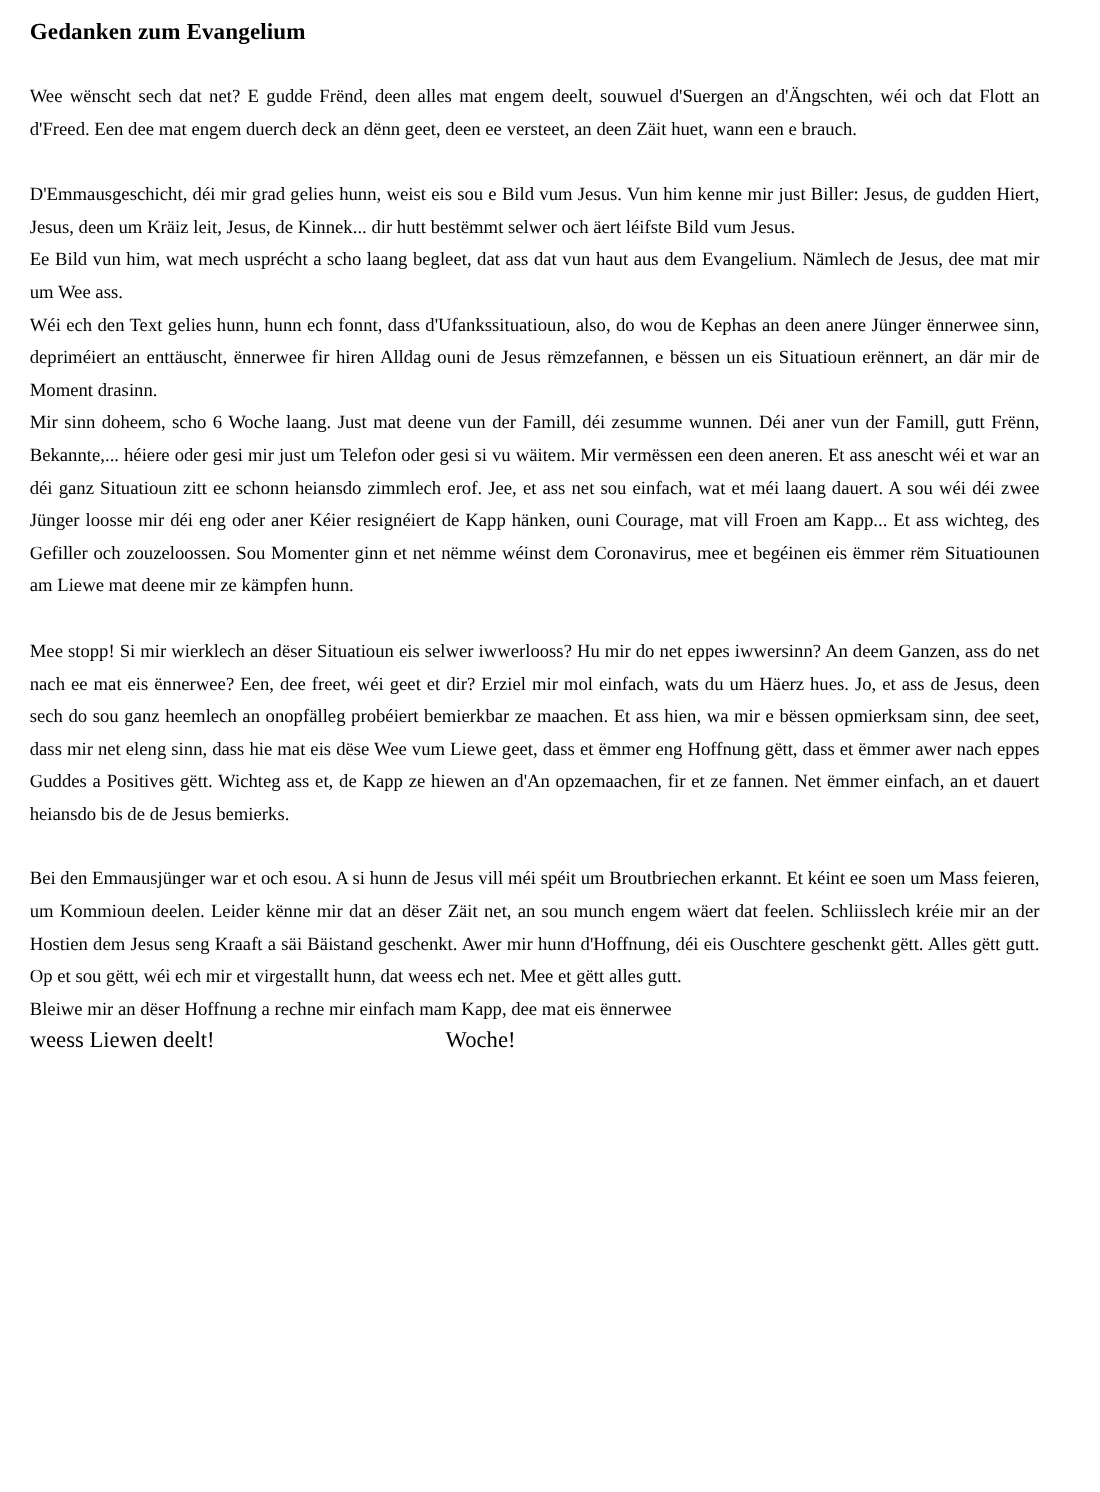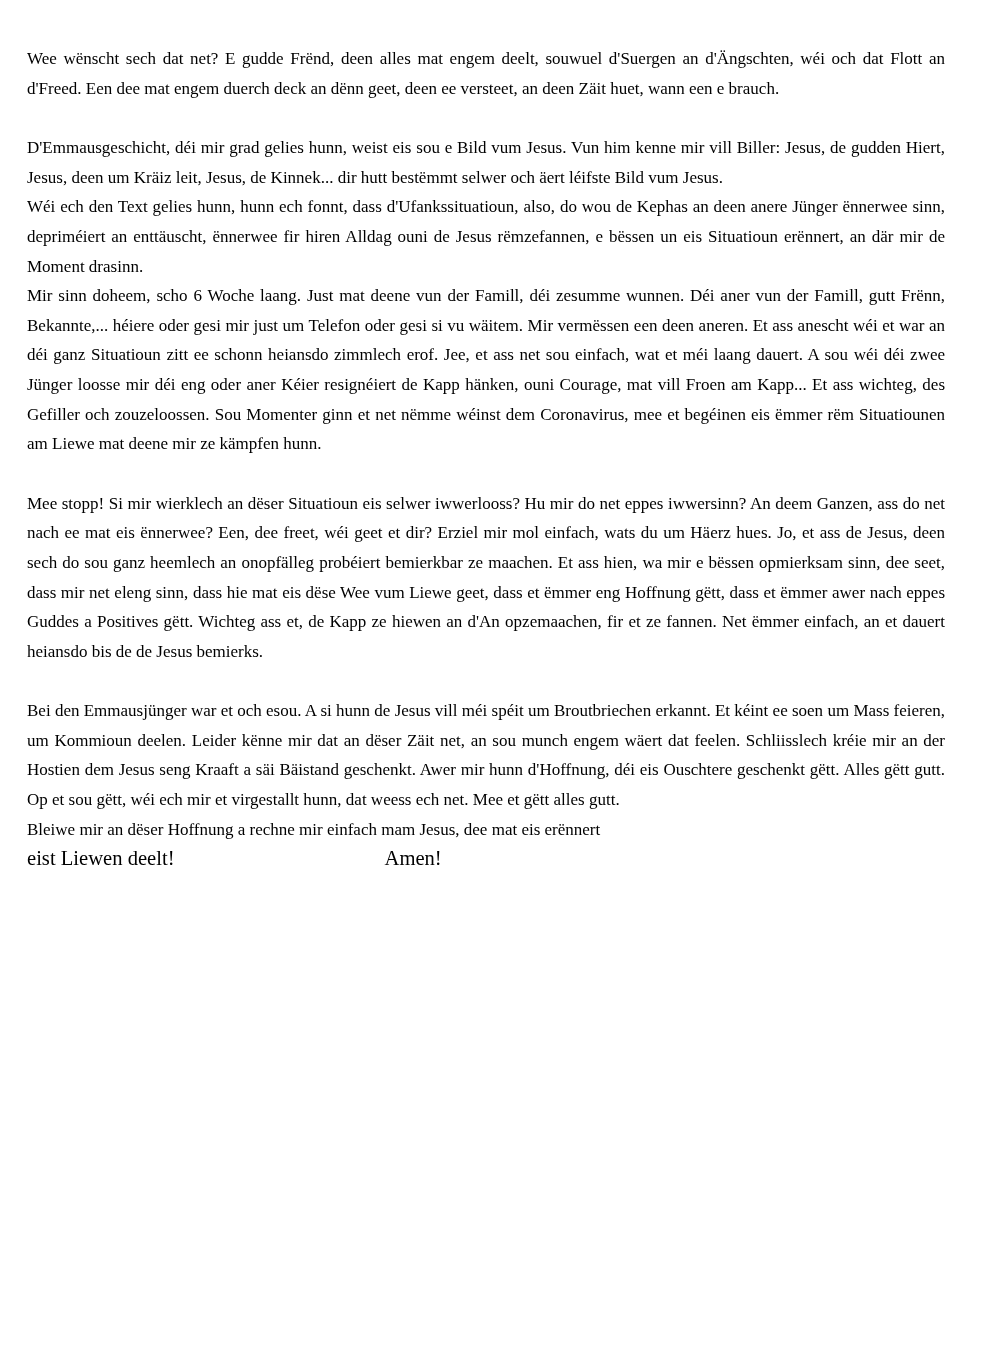--- a/index.html
+++ b/index.html
@@ -53,42 +53,44 @@
   .amen-gap {
     display: inline-block;
     width: 210px;
   }
 </style>
 </head>
 <body>
 
 <div class="page">
 
+  <h1 class="doc-title">Gedanken zum Evangelium</h1>
 
   <div class="spacer"></div>
 
   <div class="block">
     <p class="para">Wee wënscht sech dat net? E gudde Frënd, deen alles mat engem deelt, souwuel d'Suergen an d'Ängschten, wéi och dat Flott an d'Freed. Een dee mat engem duerch deck an dënn geet, deen ee versteet, an deen Zäit huet, wann een e brauch.</p>
   </div>
 
   <div class="spacer"></div>
 
   <div class="block">
-    <p class="para">D'Emmausgeschicht, déi mir grad gelies hunn, weist eis sou e Bild vum Jesus. Vun him kenne mir vill Biller: Jesus, de gudden Hiert, Jesus, deen um Kräiz leit, Jesus, de Kinnek... dir hutt bestëmmt selwer och äert léifste Bild vum Jesus.</p>
+    <p class="para">D'Emmausgeschicht, déi mir grad gelies hunn, weist eis sou e Bild vum Jesus. Vun him kenne mir just Biller: Jesus, de gudden Hiert, Jesus, deen um Kräiz leit, Jesus, de Kinnek... dir hutt bestëmmt selwer och äert léifste Bild vum Jesus.</p>
+    <p class="para">Ee Bild vun him, wat mech usprécht a scho laang begleet, dat ass dat vun haut aus dem Evangelium. Nämlech de Jesus, dee mat mir um Wee ass.</p>
     <p class="para">Wéi ech den Text gelies hunn, hunn ech fonnt, dass d'Ufankssituatioun, also, do wou de Kephas an deen anere Jünger ënnerwee sinn, depriméiert an enttäuscht, ënnerwee fir hiren Alldag ouni de Jesus rëmzefannen, e bëssen un eis Situatioun erënnert, an där mir de Moment drasinn.</p>
     <p class="para">Mir sinn doheem, scho 6 Woche laang. Just mat deene vun der Famill, déi zesumme wunnen. Déi aner vun der Famill, gutt Frënn, Bekannte,... héiere oder gesi mir just um Telefon oder gesi si vu wäitem. Mir vermëssen een deen aneren. Et ass anescht wéi et war an déi ganz Situatioun zitt ee schonn heiansdo zimmlech erof. Jee, et ass net sou einfach, wat et méi laang dauert. A sou wéi déi zwee Jünger loosse mir déi eng oder aner Kéier resignéiert de Kapp hänken, ouni Courage, mat vill Froen am Kapp... Et ass wichteg, des Gefiller och zouzeloossen. Sou Momenter ginn et net nëmme wéinst dem Coronavirus, mee et begéinen eis ëmmer rëm Situatiounen am Liewe mat deene mir ze kämpfen hunn.</p>
   </div>
 
   <div class="spacer"></div>
 
   <div class="block">
     <p class="para">Mee stopp! Si mir wierklech an dëser Situatioun eis selwer iwwerlooss? Hu mir do net eppes iwwersinn? An deem Ganzen, ass do net nach ee mat eis ënnerwee? Een, dee freet, wéi geet et dir? Erziel mir mol einfach, wats du um Häerz hues. Jo, et ass de Jesus, deen sech do sou ganz heemlech an onopfälleg probéiert bemierkbar ze maachen. Et ass hien, wa mir e bëssen opmierksam sinn, dee seet, dass mir net eleng sinn, dass hie mat eis dëse Wee vum Liewe geet, dass et ëmmer eng Hoffnung gëtt, dass et ëmmer awer nach eppes Guddes a Positives gëtt. Wichteg ass et, de Kapp ze hiewen an d'An opzemaachen, fir et ze fannen. Net ëmmer einfach, an et dauert heiansdo bis de de Jesus bemierks.</p>
   </div>
 
   <div class="spacer"></div>
 
   <div class="block">
     <p class="para">Bei den Emmausjünger war et och esou. A si hunn de Jesus vill méi spéit um Broutbriechen erkannt. Et kéint ee soen um Mass feieren, um Kommioun deelen. Leider kënne mir dat an dëser Zäit net, an sou munch engem wäert dat feelen. Schliisslech kréie mir an der Hostien dem Jesus seng Kraaft a säi Bäistand geschenkt. Awer mir hunn d'Hoffnung, déi eis Ouschtere geschenkt gëtt. Alles gëtt gutt. Op et sou gëtt, wéi ech mir et virgestallt hunn, dat weess ech net. Mee et gëtt alles gutt.</p>
-    <p class="para">Bleiwe mir an dëser Hoffnung a rechne mir einfach mam Jesus, dee mat eis erënnert</p>
-    <p class="amen-line"><span>eist Liewen deelt!</span><span class="amen-gap"></span><span>Amen!</span></p>
+    <p class="para">Bleiwe mir an dëser Hoffnung a rechne mir einfach mam Kapp, dee mat eis ënnerwee</p>
+    <p class="amen-line"><span>weess Liewen deelt!</span><span class="amen-gap"></span><span>Woche!</span></p>
   </div>
 
 </div>
 
 </body></html>

